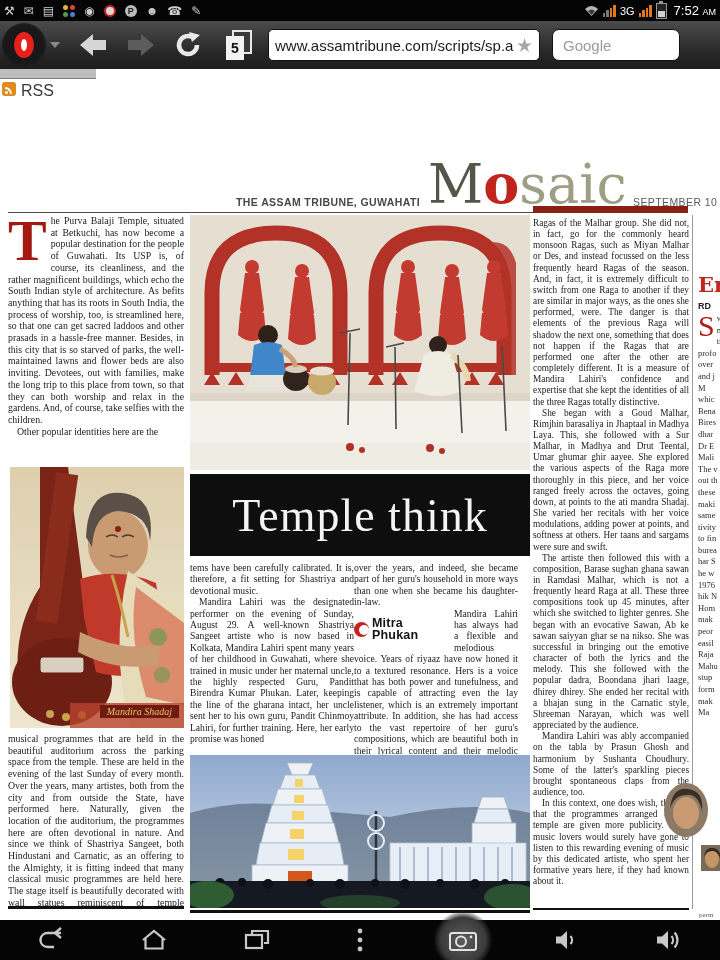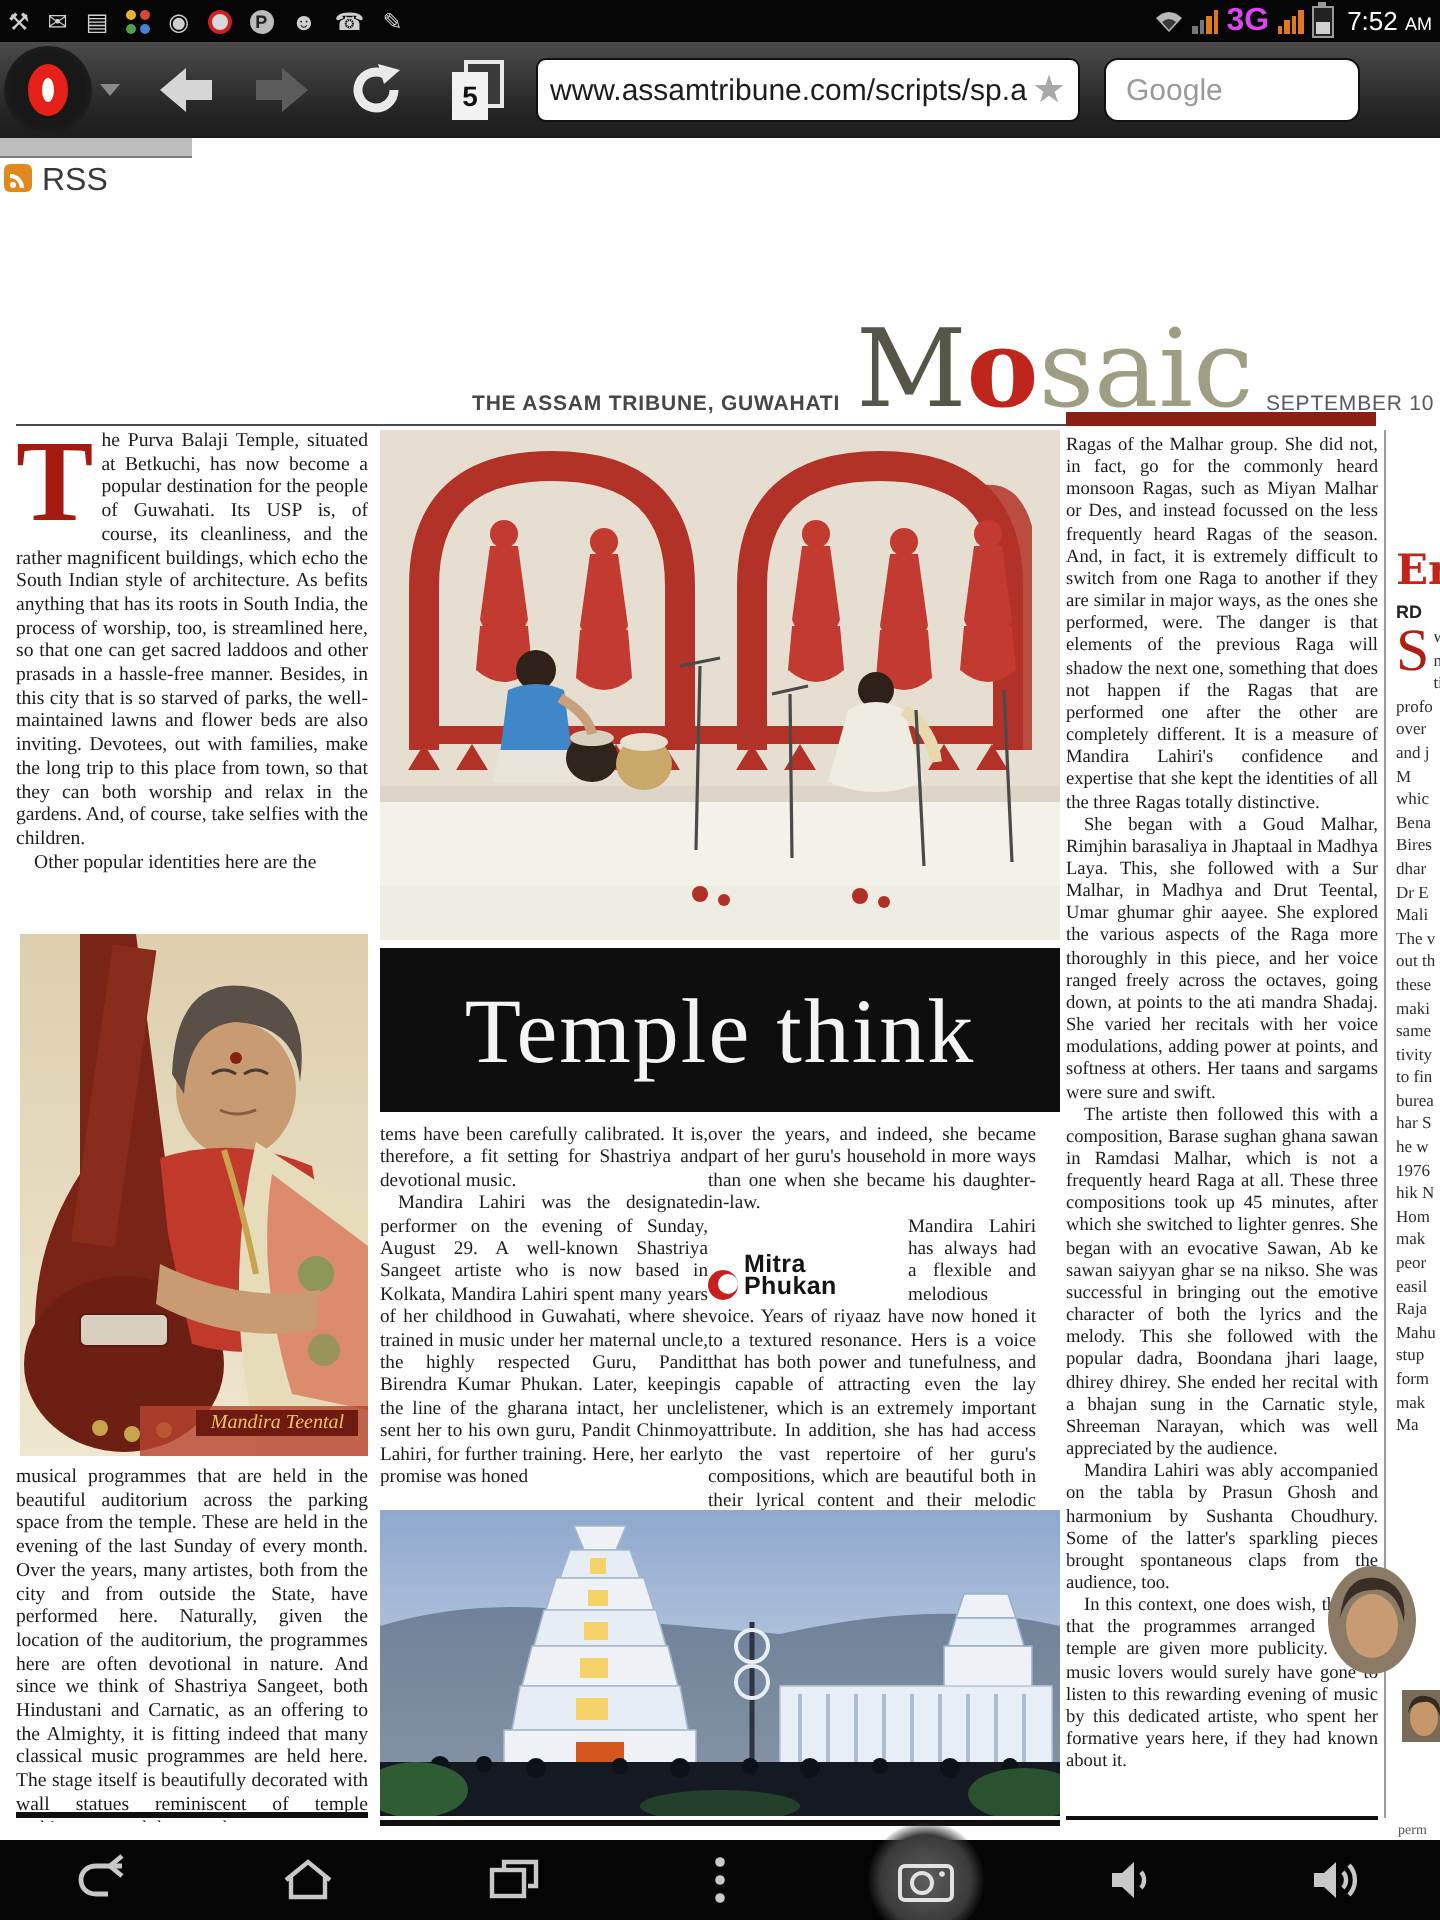--- a/index.html
+++ b/index.html
@@ -12,21 +12,21 @@
   .dots4 i{position:absolute;width:5px;height:5px;border-radius:50%;}
   .dots4 i:nth-child(1){left:0;top:0;background:#e8b62c;}
   .dots4 i:nth-child(2){right:0;top:0;background:#d9453a;}
   .dots4 i:nth-child(3){left:0;bottom:0;background:#4e9e4e;}
   .dots4 i:nth-child(4){right:0;bottom:0;background:#4a7fd4;}
   .opera-mini-dot{display:inline-block;width:12px;height:12px;border-radius:50%;background:#d8d8d8;border:2px solid #c22;box-sizing:border-box;}
   .pin-dot{display:inline-block;width:12px;height:12px;border-radius:50%;background:#bbb;color:#222;font-weight:bold;font-size:9px;text-align:center;line-height:12px;}
   .st-right{display:flex;gap:4px;align-items:center;}
   .st-time{color:#fff;font-size:13px;margin-left:3px;}
   .st-time .ampm{font-size:9px;}
-  .st-3g{color:#d946ef;font-size:16px;font-weight:bold;}
+  .st-3g{color:#ffffff;font-size:11px;font-weight:normal;}
   .bars{display:inline-flex;align-items:flex-end;gap:1px;height:12px;}
   .bars i{width:2.5px;background:#777;display:inline-block;}
   .bars.orange i{background:#e07820;}
   .batt{width:9px;height:14px;border:1px solid #999;position:relative;background:#222;}
   .batt:before{content:"";position:absolute;left:2px;top:-3px;width:4px;height:2px;background:#999;}
   .batt i{position:absolute;bottom:1px;left:1px;right:1px;height:6px;background:#cfcfcf;}
   
   .toolbar{position:absolute;left:0;top:21px;width:720px;height:48px;background:linear-gradient(#4b4b4b,#262626 70%,#1c1c1c);border-bottom:1px solid #000;display:flex;align-items:center;}
   .opera-btn{width:44px;height:44px;margin-left:2px;border-radius:50%;background:radial-gradient(#181818 60%,#2c2c2c);display:flex;align-items:center;justify-content:center;position:relative;}
   .opera-o{width:20px;height:26px;border:7px solid #e5211a;border-radius:50%;box-sizing:border-box;background:#fff;}
@@ -68,21 +68,21 @@
   .c3{left:533px;top:149px;width:156px;height:757px;font-size:9.3px;line-height:11.15px;}
   .news p{margin:0;}
   .news p.ind{text-indent:9px;}
   .dropcap{float:left;font-family:"Liberation Serif",serif;font-size:58px;line-height:46px;color:#a41a10;margin:3px 4px 0 0;font-weight:bold;}
   
   .stage-photo{position:absolute;left:190px;top:146px;width:340px;height:255px;}
   .banner{position:absolute;left:190px;top:405px;width:340px;height:82px;background:#0e0e0e;display:flex;align-items:center;justify-content:center;}
   .banner span{font-family:"Liberation Serif",serif;font-size:46px;color:#f4f4f4;letter-spacing:1px;}
   .subcols{position:absolute;left:190px;top:493px;width:340px;height:262px;overflow:hidden;display:flex;gap:0;}
   .subcol{width:164px;}
-  .byline{float:left;width:96px;height:40px;display:flex;align-items:flex-end;gap:3px;margin:2px 4px 0 0;}
+  .byline{float:left;width:96px;height:40px;display:flex;align-items:center;gap:3px;margin:2px 4px 0 0;}
   .crescent{width:15px;height:15px;border-radius:50%;background:#c8201e;position:relative;flex:none;}
   .crescent i{position:absolute;left:5px;top:2.5px;width:10px;height:10px;border-radius:50%;background:#fff;}
   .byline b{font-family:"Liberation Sans",sans-serif;font-size:12.5px;color:#141414;letter-spacing:.2px;}
   .temple-photo{position:absolute;left:190px;top:686px;width:340px;height:153px;z-index:2;}
   
   .portrait{position:absolute;left:10px;top:398px;width:174px;height:261px;}
   .portrait-cap{position:absolute;right:5px;bottom:10px;background:#6e1a10;color:#ecc06a;font-family:"Liberation Serif",serif;font-style:italic;font-size:10px;padding:1px 7px;z-index:2;}
   
   .divider{position:absolute;left:692px;top:146px;width:1px;height:694px;background:#9a9a9a;}
   .sidebar{position:absolute;left:698px;top:203px;width:60px;overflow:hidden;font-family:"Liberation Serif",serif;}
@@ -228,21 +228,21 @@
         <path d="M100,88 Q108,92 118,88" stroke="#8a5a46" fill="none" stroke-width="1.5"></path>
         <path d="M70,112 Q108,100 146,116 L160,200 Q120,215 86,205 L74,150 Z" fill="#c0392b"></path>
         <path d="M118,104 L174,140 L174,261 L120,261 Q100,180 118,104" fill="#e6dcba"></path>
         <path d="M126,120 L174,156 L174,238 L136,230 Q118,170 126,120" fill="#d44a2e" opacity=".55"></path>
         <circle cx="148" cy="170" r="9" fill="#6a9a4e" opacity=".7"></circle>
           <circle cx="152" cy="208" r="8" fill="#6a9a4e" opacity=".6"></circle>
         <path d="M102,108 Q112,140 118,170" stroke="#caa34e" stroke-width="3" fill="none"></path>
         <path d="M70,165 Q110,185 150,178 L148,198 Q105,205 68,185 Z" fill="#c89b72"></path>
         <rect x="60" y="236" width="114" height="25" fill="#b8432e" opacity=".8"></rect>
       </svg>
-      <span class="portrait-cap">Mandira Teental</span>
+      <span class="portrait-cap">Mandira Shadaj</span>
     </div>
 
     <div class="news c1 clip c1b">
       <p>musical programmes that are held in the beautiful auditorium across the parking space from the temple. These are held in the evening of the last Sunday of every month. Over the years, many artistes, both from the city and from outside the State, have performed here. Naturally, given the location of the auditorium, the programmes here are often devotional in nature. And since we think of Shastriya Sangeet, both Hindustani and Carnatic, as an offering to the Almighty, it is fitting indeed that many classical music programmes are held here. The stage itself is beautifully decorated with wall statues reminiscent of temple architecture, and the sound sys-</p>
     </div>
 
     <svg class="stage-photo" viewBox="0 0 340 255">
       <rect width="340" height="255" fill="#efeade"></rect>
       <rect width="340" height="178" fill="#e6dfd1"></rect>
       <path d="M22,160 L22,78 Q22,18 86,18 Q150,18 150,78 L150,160" fill="none" stroke="#b23228" stroke-width="15"></path>

